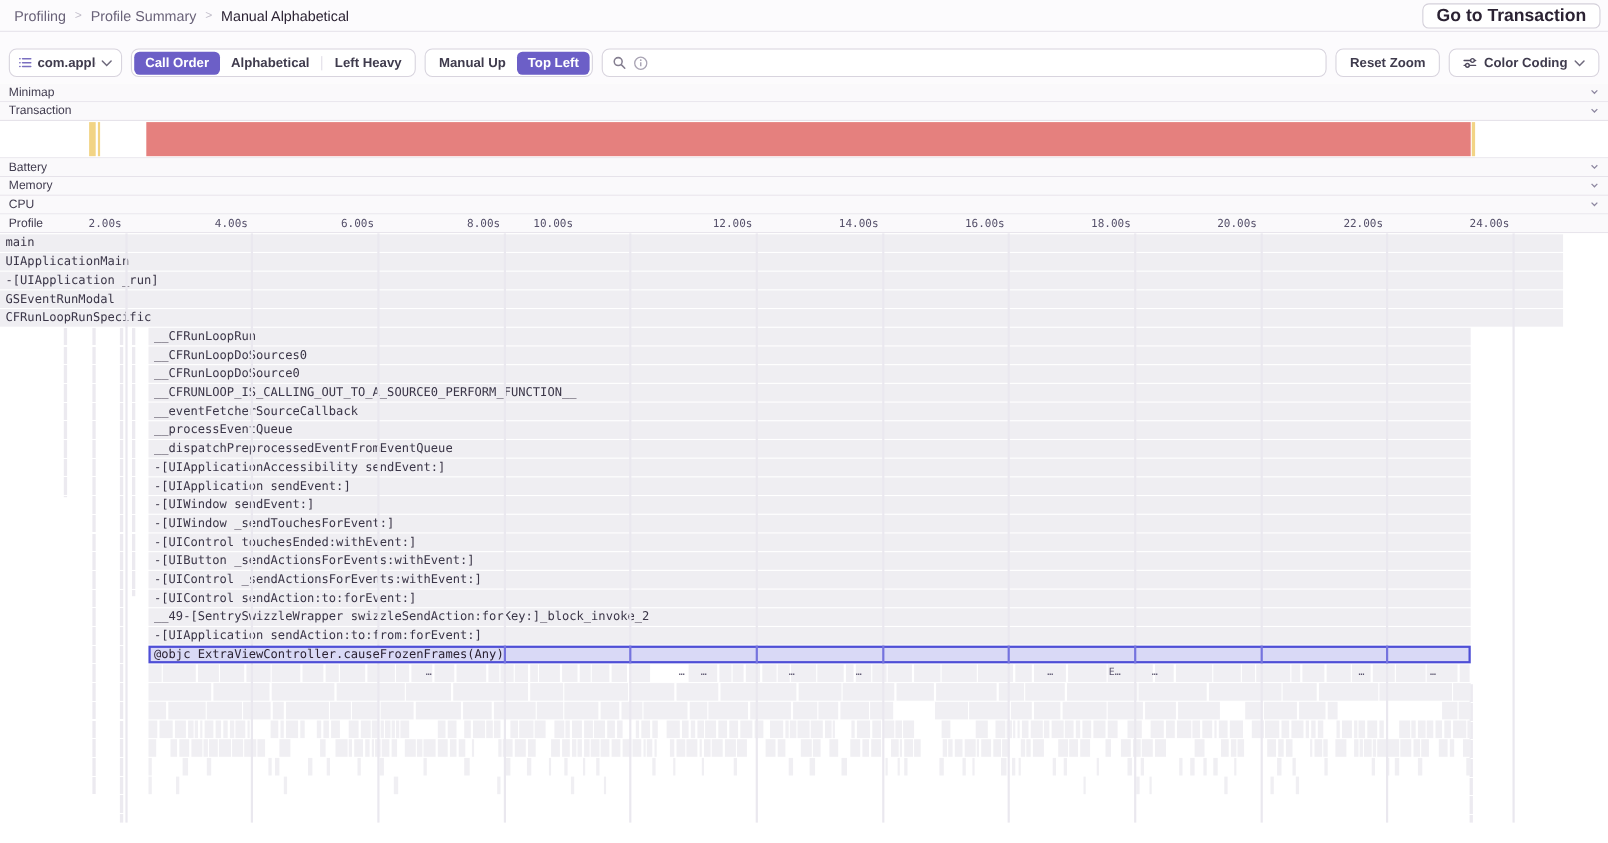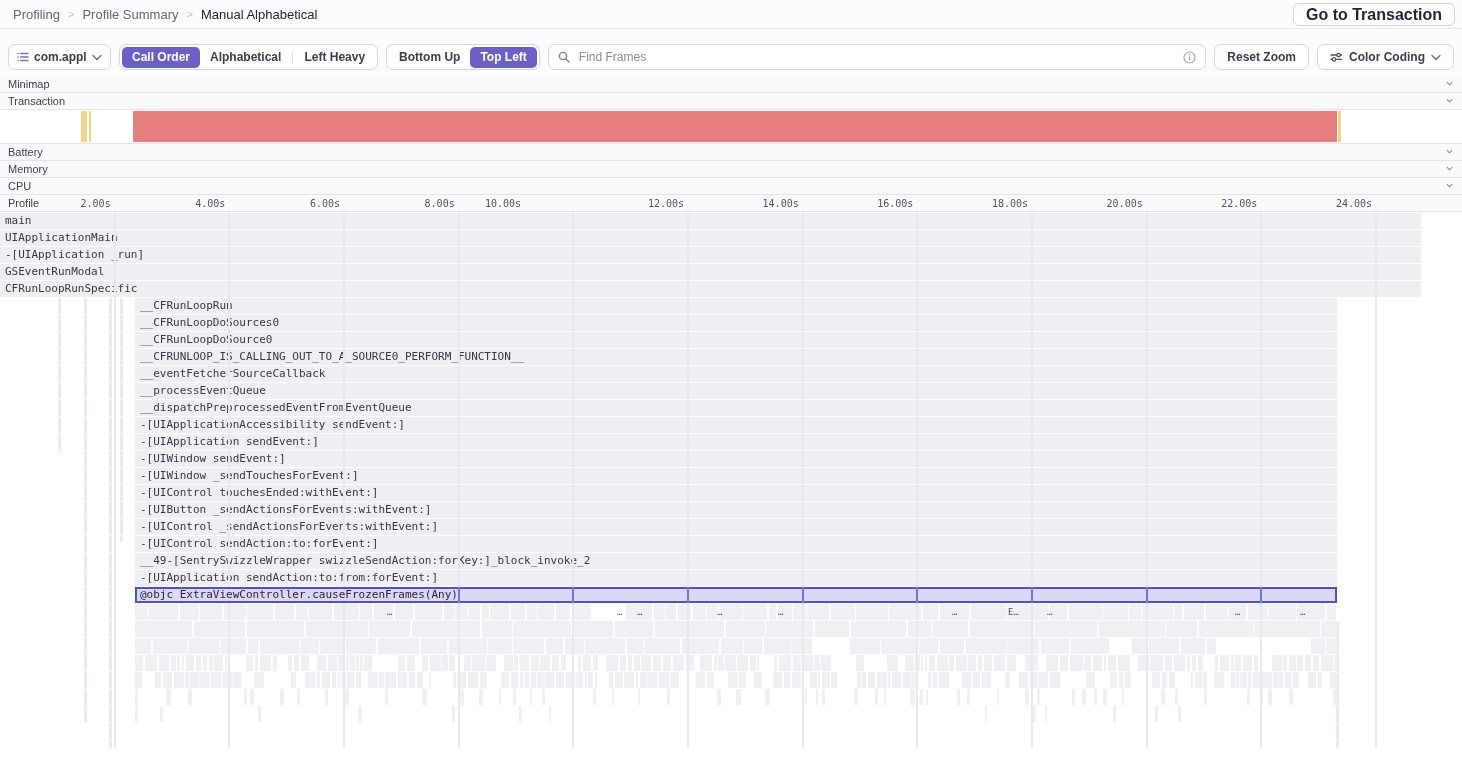--- a/index.html
+++ b/index.html
@@ -95,32 +95,31 @@
     </div>
 
     <div class="control seg" id="sort-seg">
         <div class="opt active">Call Order</div>
         <div class="opt">Alphabetical</div>
         <span class="seg-div"></span>
         <div class="opt">Left Heavy</div>
       </div>
 
     <div class="control seg" id="view-seg">
-        <div class="opt">Bottom Up</div>
+        <div class="opt">Manual Up</div>
         <div class="opt active">Top Left</div>
       </div>
 
     <div class="control search">
       <span class="icon">
         <svg width="12" height="12" viewBox="0 0 12 12">
             <circle cx="5" cy="5" r="3.6" fill="none" stroke="#847e90" stroke-width="1.4"></circle>
             <line x1="8" y1="8" x2="11" y2="11" stroke="#847e90" stroke-width="1.4" stroke-linecap="round"></line>
           </svg>
       </span>
-      <input type="text" placeholder="Find Frames" style="">
       <span class="icon">
         <svg width="13" height="13" viewBox="0 0 13 13">
             <circle cx="6.5" cy="6.5" r="5.5" fill="none" stroke="#a9a4b4" stroke-width="1.2"></circle>
             <line x1="6.5" y1="5.6" x2="6.5" y2="9.3" stroke="#a9a4b4" stroke-width="1.3"></line>
             <circle cx="6.5" cy="3.7" r="0.8" fill="#a9a4b4"></circle>
           </svg>
       </span>
     </div>
 
     <button class="control btn">Reset Zoom</button>

